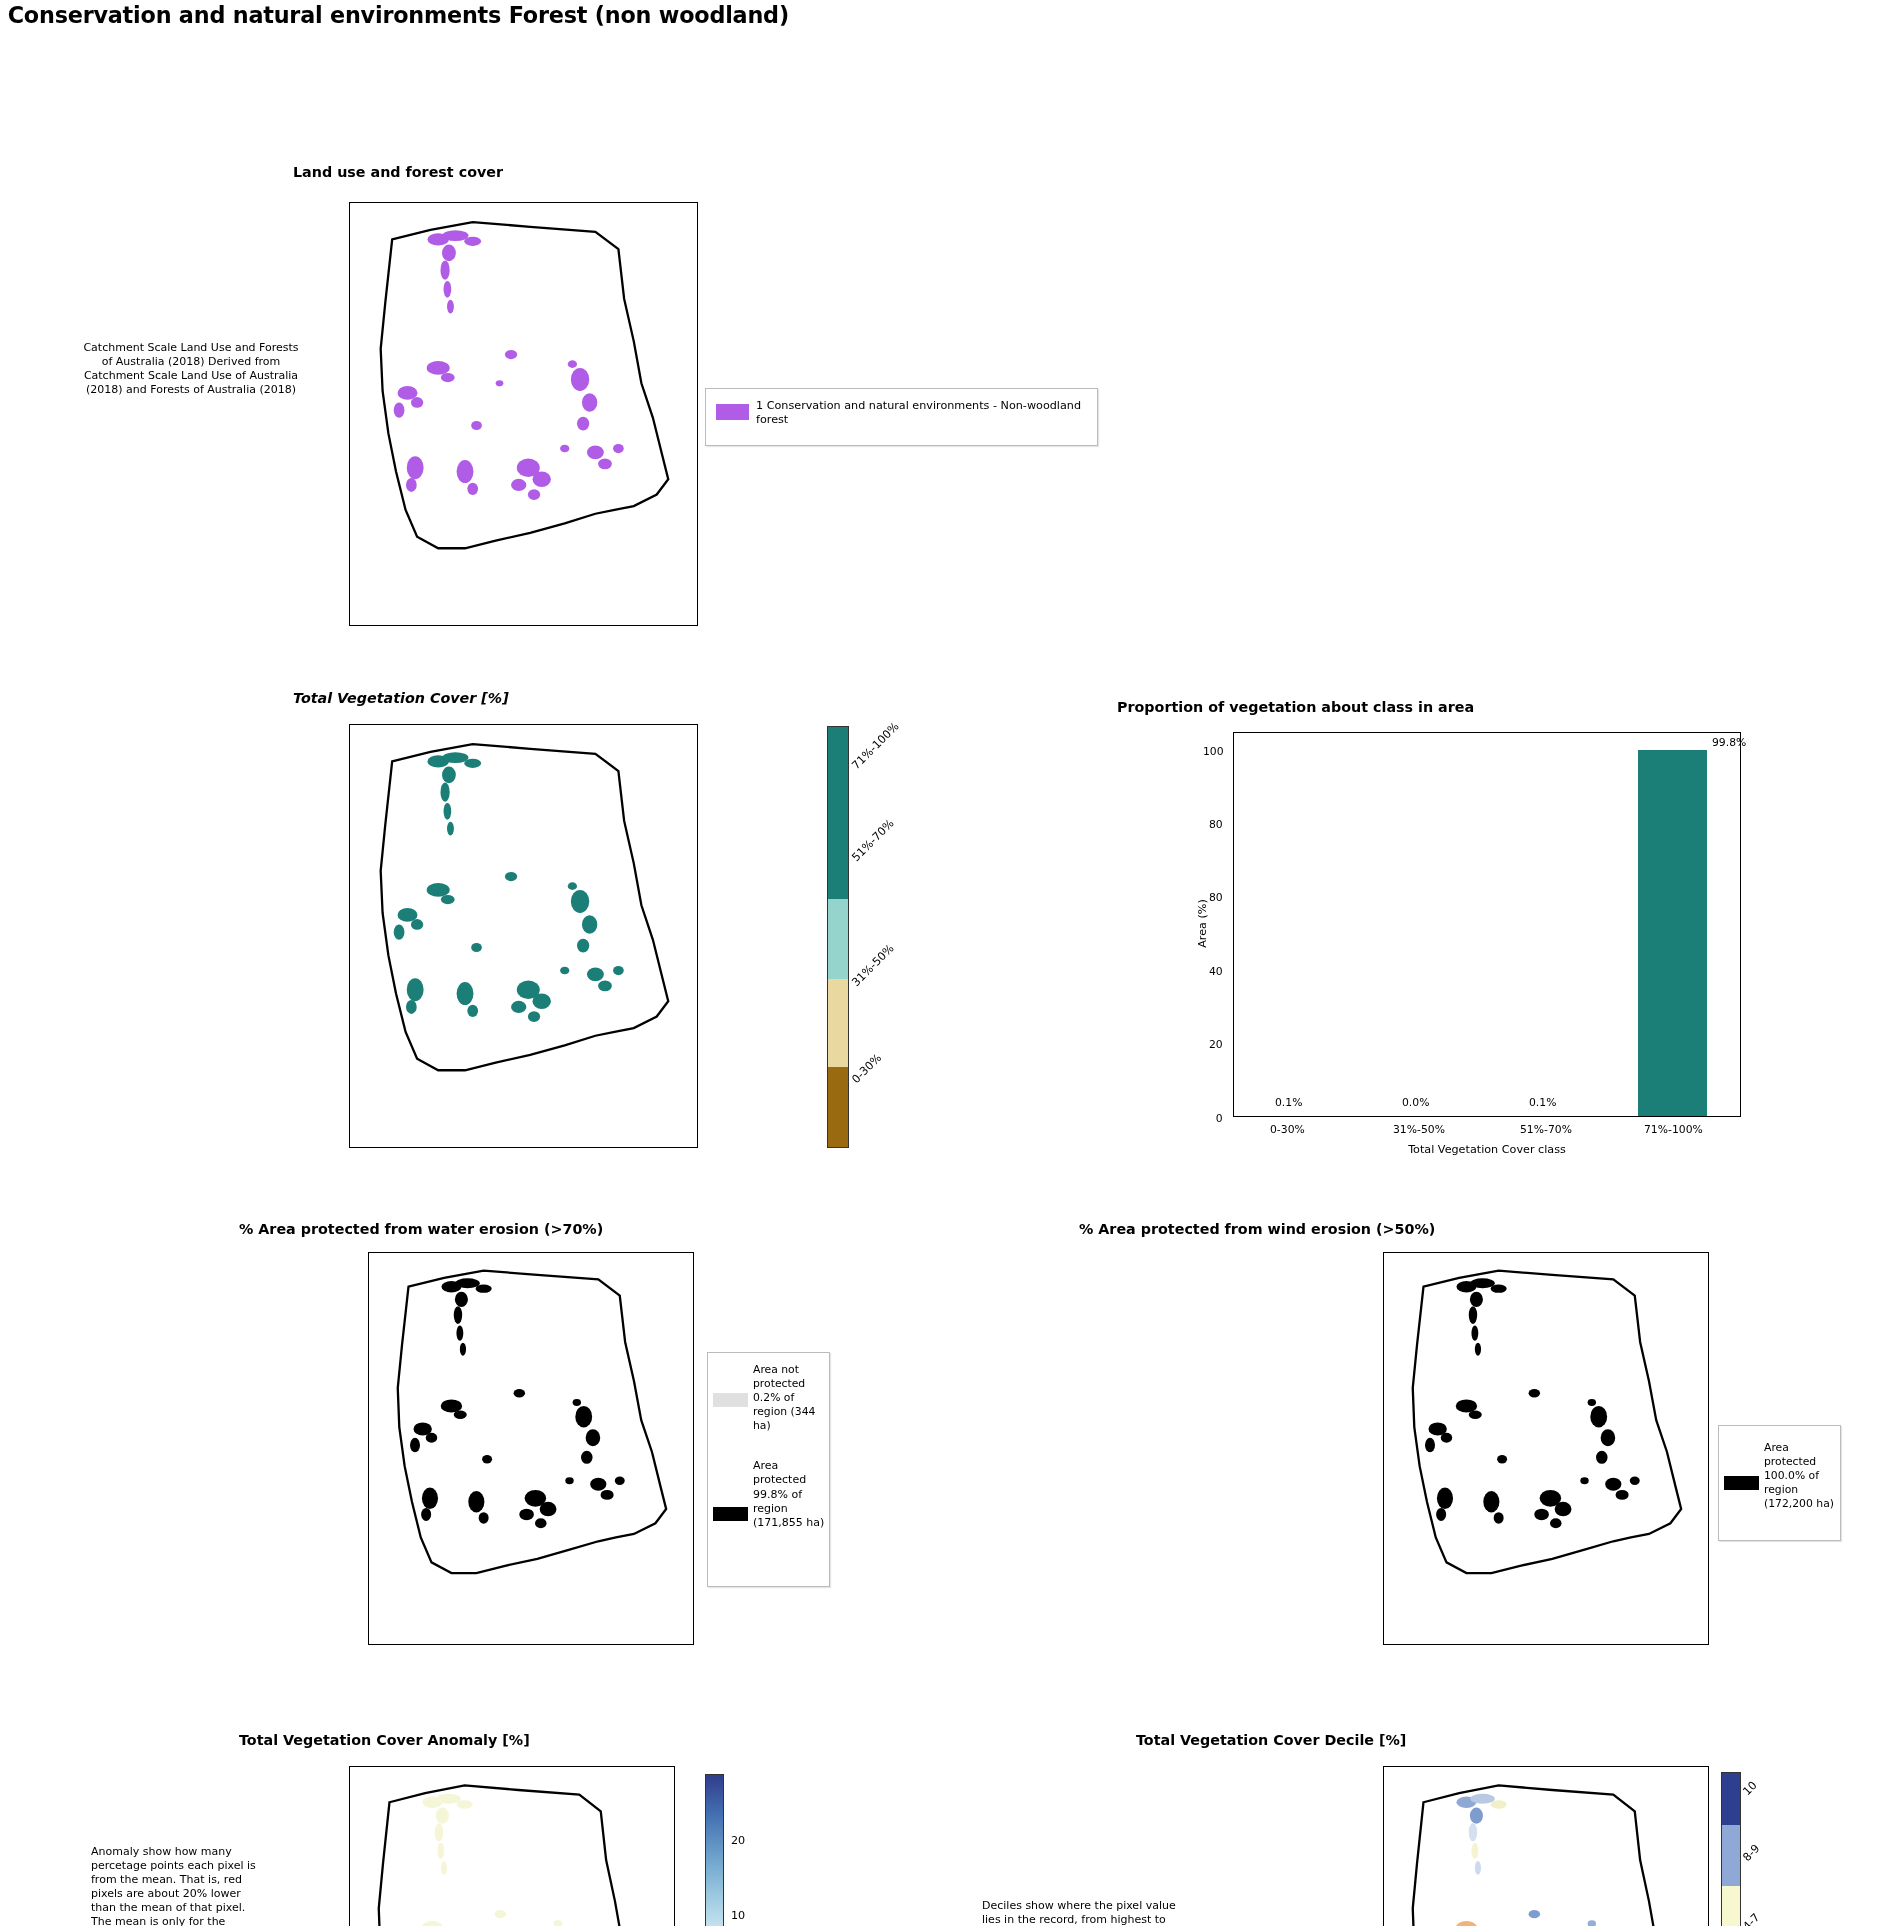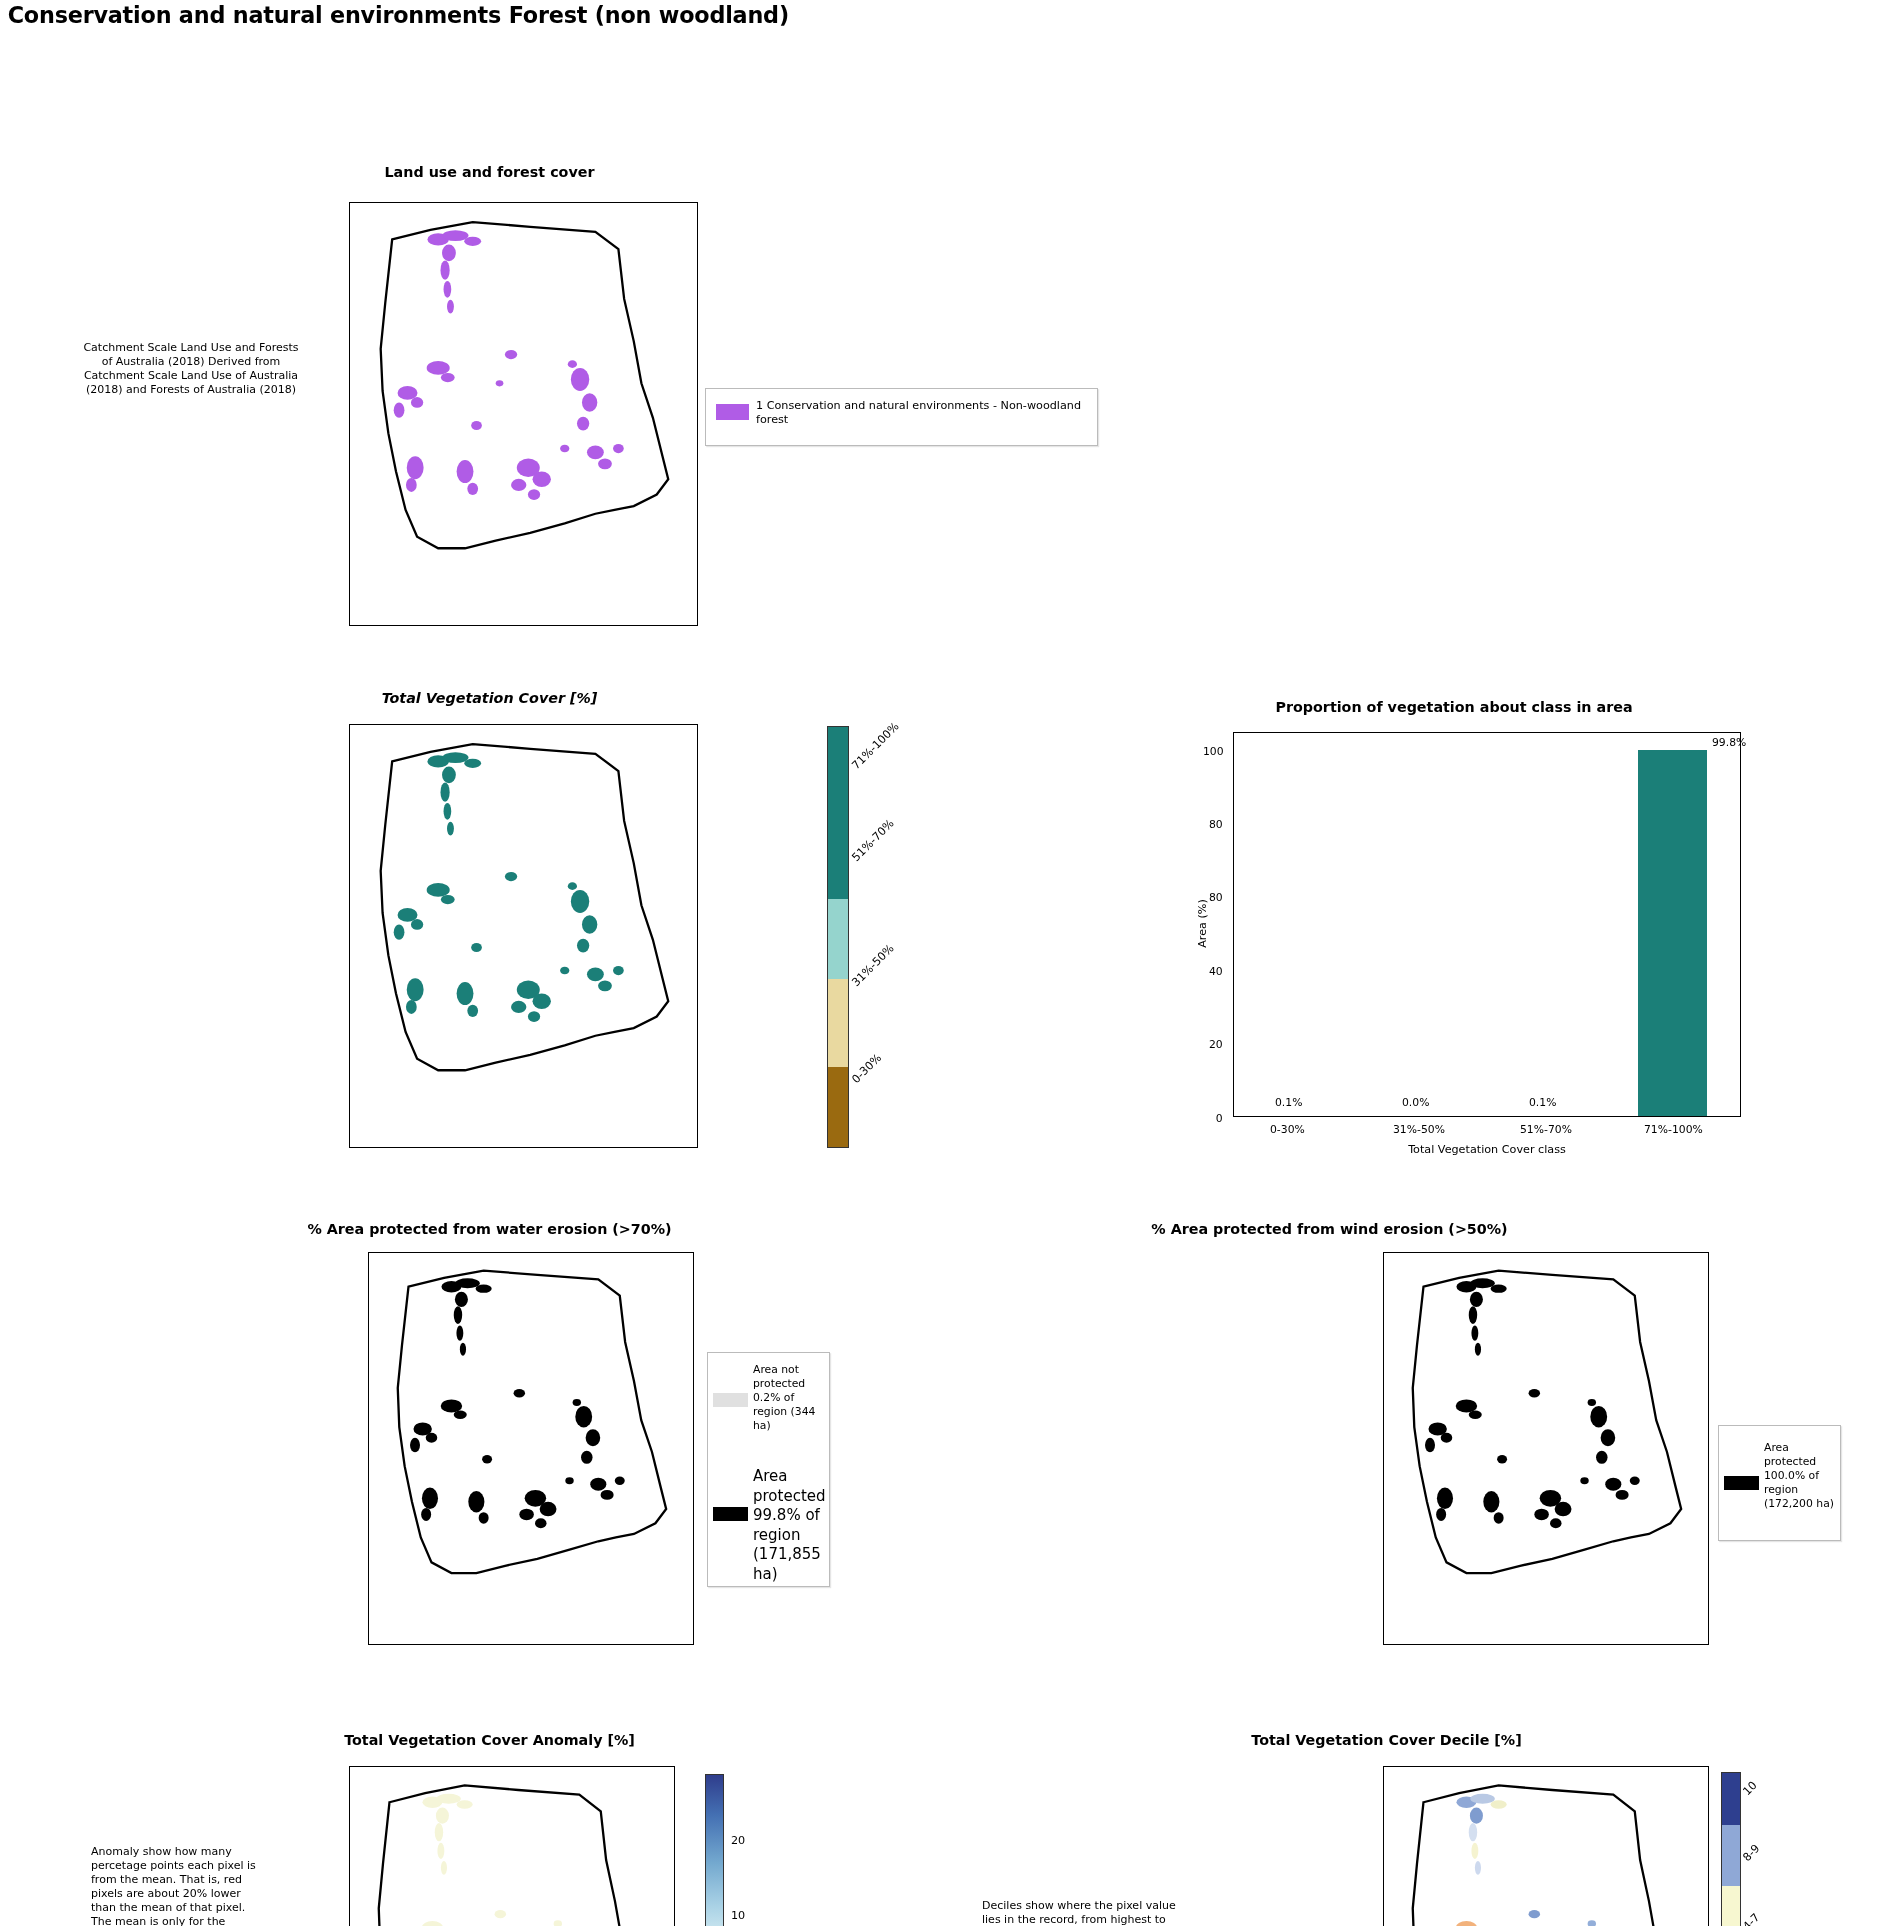--- a/index.html
+++ b/index.html
@@ -22,21 +22,21 @@
     color: #000;
     letter-spacing: -0.2px;
   }
 
   
   .panel-title {
     position: absolute;
     font-size: 14.3px;
     font-weight: bold;
     color: #000;
-    text-align: center;
+    text-align: left;
     white-space: nowrap;
   }
   .map-frame {
     position: absolute;
     border: 0.8px solid #000;
     background: #fff;
     overflow: hidden;
   }
   .sidenote {
     position: absolute;
@@ -264,21 +264,21 @@
       <ellipse cx="654" cy="594" rx="13" ry="11"></ellipse>
       <ellipse cx="523" cy="594" rx="11" ry="9"></ellipse>
     </g>
   </svg>
 </div>
 
 <div class="legend-box" style="left:707px; top:1352px; width:123px; height:235px;">
   <div style="position:absolute; left:5.4px; top:40px; width:35px; height:14px; background:#e0e0e0;"></div>
   <div style="position:absolute; left:45px; top:9.6px; width:73px; font-size:10.8px; line-height:1.3; color:#000;">Area not protected 0.2% of region (344 ha)</div>
   <div style="position:absolute; left:5.4px; top:154px; width:35px; height:14px; background:#000;"></div>
-  <div style="position:absolute; left:45px; top:114px; width:73px; font-size:15px; line-height:1.3; color:#000;">Area protected 99.8% of region (171,855 ha)</div>
+  <div style="position:absolute; left:45px; top:106px; width:73px; font-size:11px; line-height:1.3; color:#000;">Area protected 99.8% of region (171,855 ha)</div>
 </div>
 
 <div class="panel-title" style="left:1079px; top:1221px; width:501px;">% Area protected from wind erosion (&gt;50%)</div>
 
 <div class="map-frame" style="left:1383px; top:1252px; width:326px; height:393px;">
   <svg class="map-svg" viewBox="0 0 845 1020" preserveAspectRatio="none">
     <path d="M103,88 L196,65 L299,46 L439,57 L598,69 L654,111 L668,232 L691,334 L710,436 L738,519 L761,612 L775,668 L747,705 L691,733 L644,742 L598,752 L523,774 L439,798 L355,816 L280,835 L215,835 L163,807 L135,742 L112,649 L93,556 L79,454 L75,352 L86,241 Z" fill="#ffffff" stroke="#000000" stroke-width="6"></path>
     <g fill="#000000">
       <ellipse cx="215" cy="88" rx="26" ry="15"></ellipse>
       <ellipse cx="257" cy="79" rx="32" ry="13"></ellipse>

